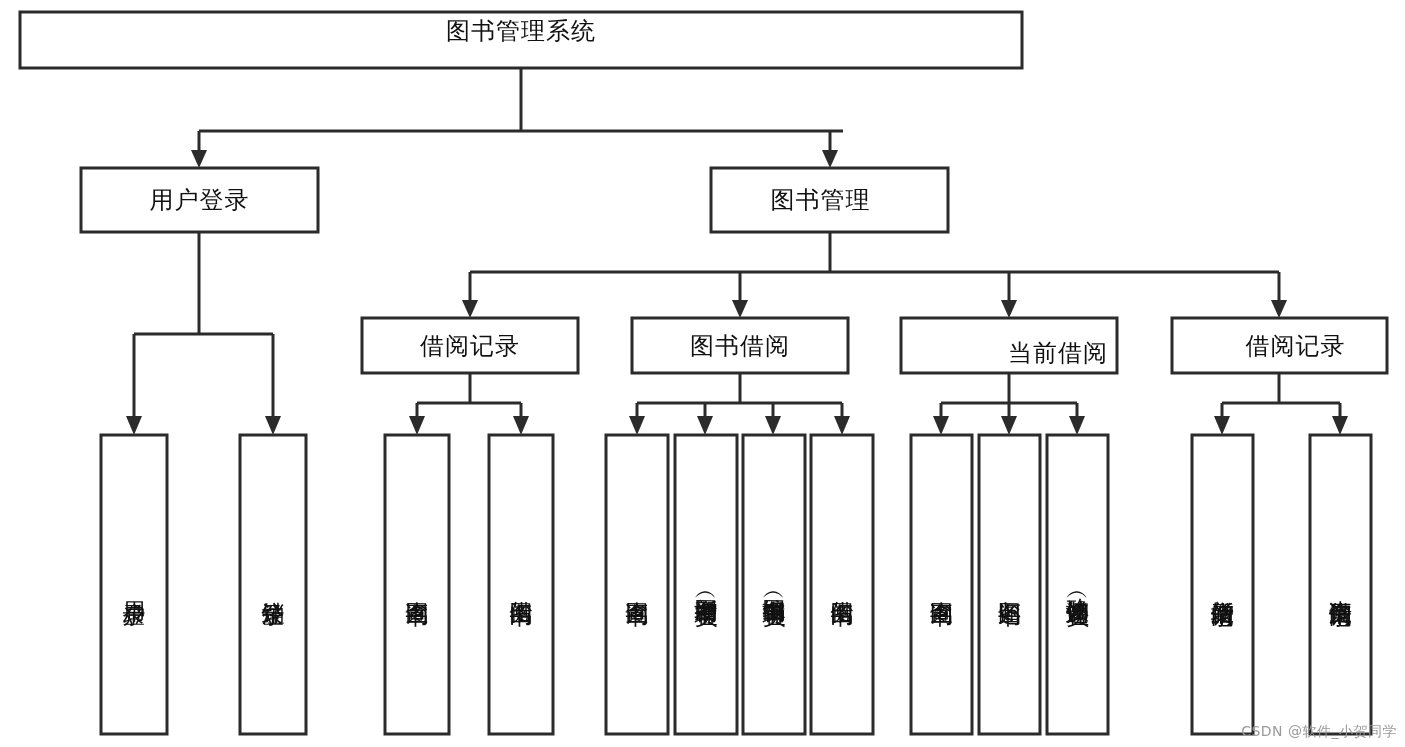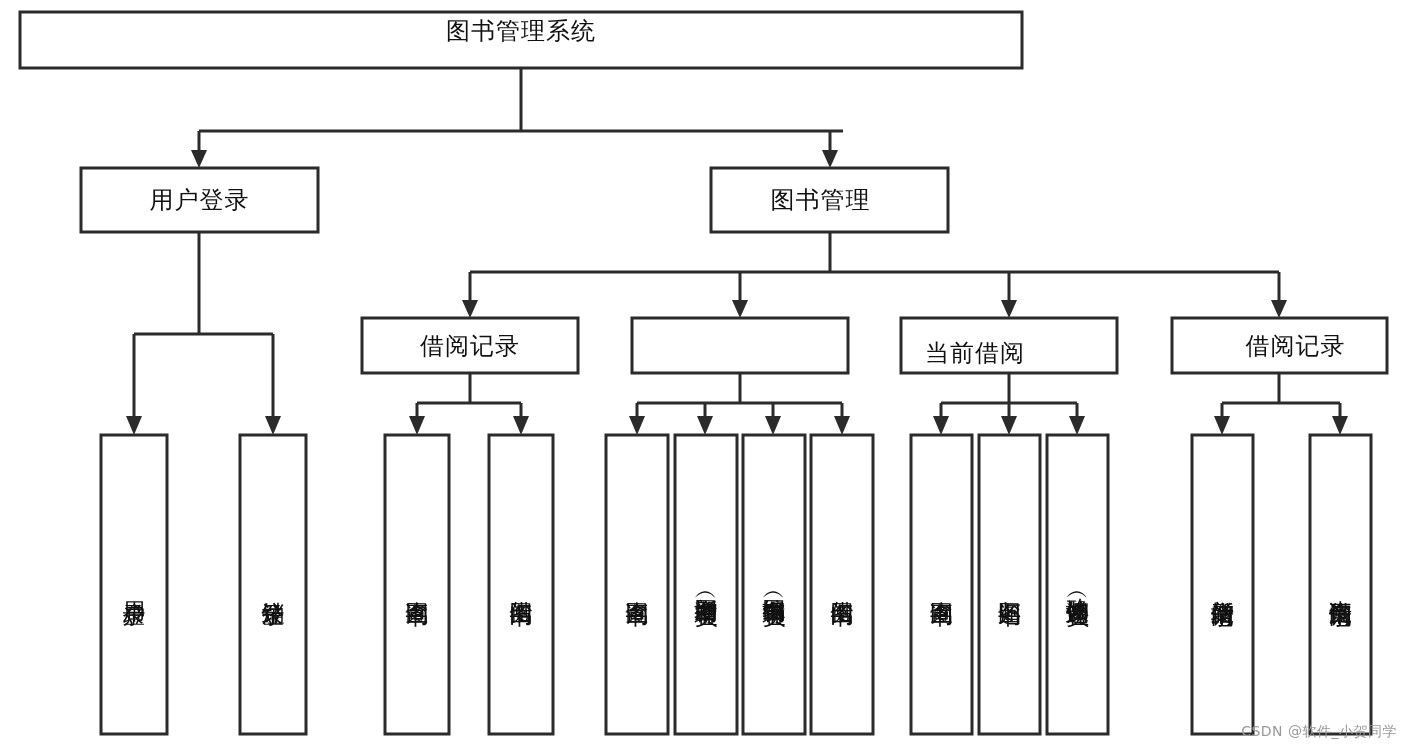--- a/index.html
+++ b/index.html
@@ -189,21 +189,22 @@
     <rect class="node-box" x="1192" y="435" width="61" height="299"></rect>
     <rect class="node-box" x="1310" y="435" width="61" height="299"></rect>
   </svg>
 
   <div class="hlabel-wrap" style="left:20px; top:3px; width:1002px; height:56px;text-align:center;">图书管理系统</div>
 
   <div class="hlabel-wrap" style="left:81px; top:168px; width:237px; height:64px;">用户登录</div>
   <div class="hlabel-wrap" style="left:711px; top:168px; width:219px; height:64px;text-align:right;">图书管理</div>
 
   <div class="hlabel-wrap" style="left:362px; top:318px; width:216px; height:55px;">借阅记录</div>
-  <div class="hlabel-wrap" style="left:867px; top:318px; width:216px; height:70px;">当前借阅</div>
+  <div class="hlabel-wrap" style="left:632px; top:318px; width:216px; height:55px;">图书借阅</div>
+  <div class="hlabel-wrap" style="left:950px; top:318px; width:216px; height:70px;">当前借阅</div>
   <div class="hlabel-wrap" style="left:1172px; top:318px; width:247px; height:55px;">借阅记录</div>
 
   <div class="vlabel-wrap" style="left:101px; top:435px; width:66px; height:299px;">用户登录</div>
   <div class="vlabel-wrap" style="left:240px; top:435px; width:66px; height:299px;">注销登录</div>
 
   <div class="vlabel-wrap" style="left:385px; top:435px; width:64px; height:299px;">查询图书</div>
   <div class="vlabel-wrap" style="left:489px; top:435px; width:64px; height:299px;">借阅图书</div>
 
   <div class="vlabel-wrap" style="left:606px; top:435px; width:62px; height:299px;">查询图书</div>
   <div class="vlabel-wrap" style="left:675px; top:435px; width:62px; height:299px;">新增图书（管理员）</div>

